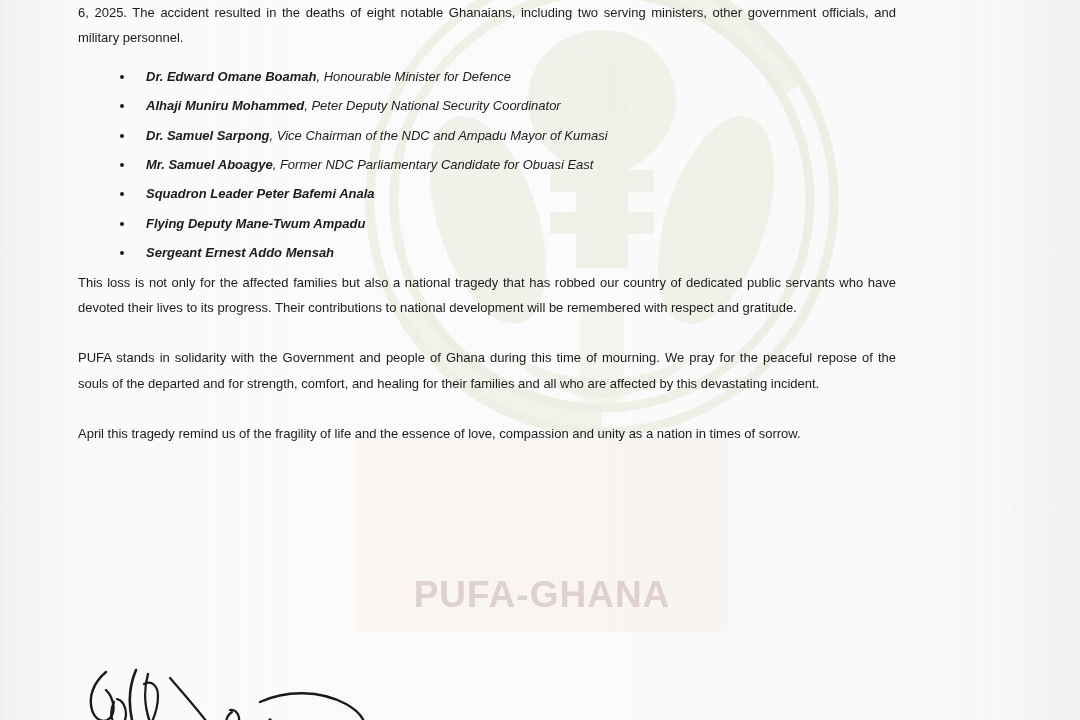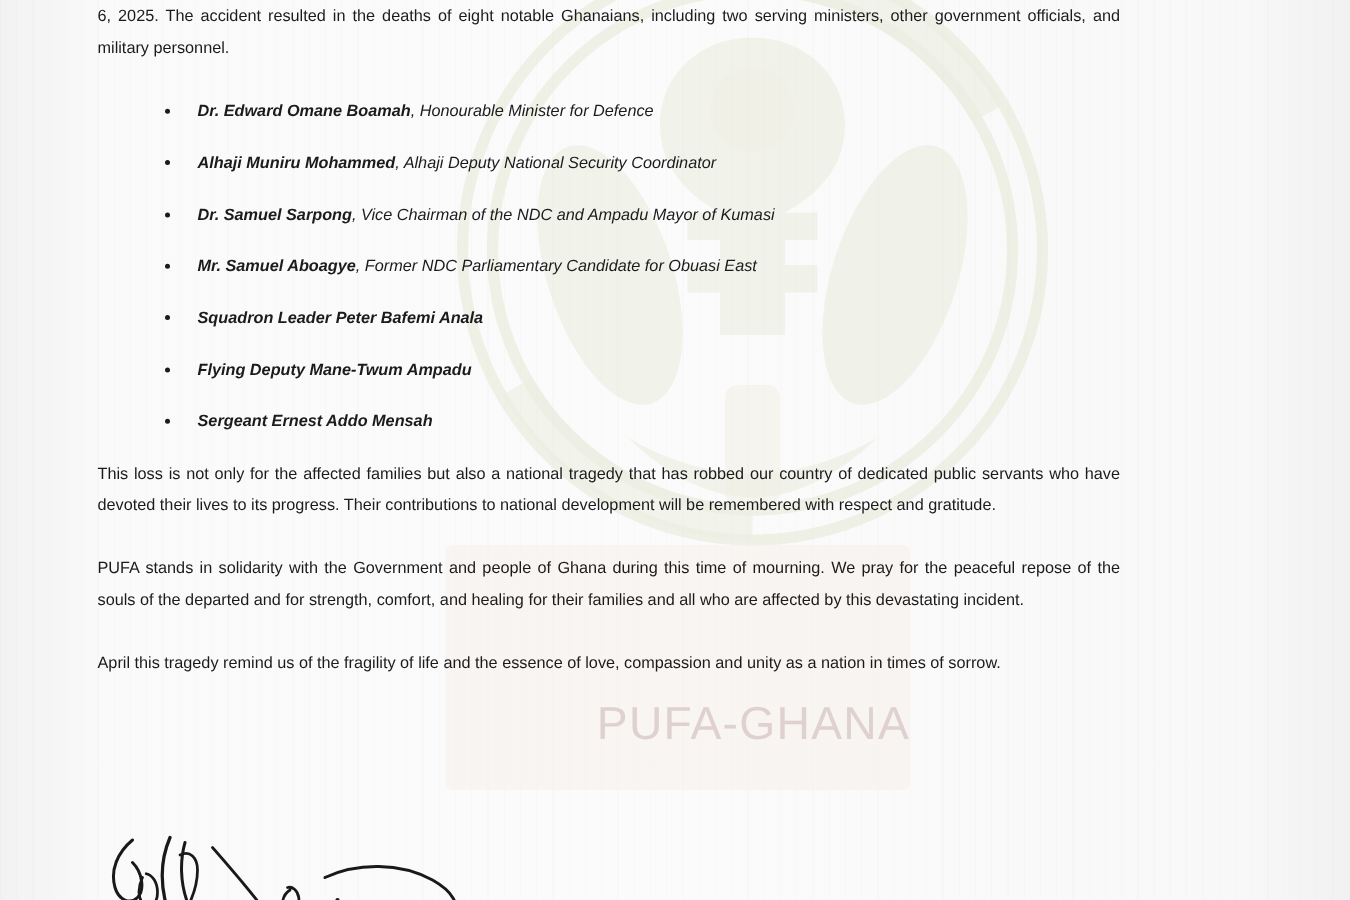--- a/index.html
+++ b/index.html
@@ -50,25 +50,25 @@
     top: 436px;
     width: 372px;
     height: 196px;
     background: rgba(246,240,238,0.62);
     border-radius: 6px;
     pointer-events: none;
   }
   #band-watermark-text {
     position: absolute;
     left: 356px;
-    top: 558px;
+    top: 574px;
     width: 372px;
-    text-align: right;
+    text-align: center;
     font-size: 37px;
-    font-weight: normal;
+    font-weight: bold;
     letter-spacing: 1px;
     color: rgba(214,196,194,0.72);
     pointer-events: none;
     white-space: nowrap;
   }
 
   
   #content {
     position: absolute;
     left: 78px;
@@ -92,21 +92,21 @@
   ul.victims {
     list-style: none;
     margin: 0;
     padding: 0;
   }
   ul.victims li {
     position: relative;
     padding-left: 64px;
     text-align: justify;
     text-justify: inter-word;
-    margin: 16px;
+    margin: 4px;
   }
   ul.victims li::before {
     content: "";
     position: absolute;
     left: 38px;
     top: 11px;
     width: 4px;
     height: 4px;
     background: #1b1b1b;
     border-radius: 50%;
@@ -158,21 +158,21 @@
 
   <div id="content">
 
     <p class="para">6, 2025. The accident resulted in the deaths of eight notable Ghanaians, including two serving ministers, other government officials, and military personnel.</p>
 
 
     <div class="gap-before-list"></div>
 
     <ul class="victims">
       <li><span class="nm">Dr. Edward Omane Boamah</span><span class="rl">, Honourable Minister for Defence</span></li>
-      <li><span class="nm">Alhaji Muniru Mohammed</span><span class="rl">, Alhaji Deputy National Security Coordinator</span></li>
+      <li><span class="nm">Alhaji Muniru Mohammed</span><span class="rl">, Peter Deputy National Security Coordinator</span></li>
       <li><span class="nm">Dr. Samuel Sarpong</span><span class="rl">, Vice Chairman of the NDC and Ampadu Mayor of Kumasi</span></li>
       <li><span class="nm">Mr. Samuel Aboagye</span><span class="rl">, Former NDC Parliamentary Candidate for Obuasi East</span></li>
       <li><span class="nm">Squadron Leader Peter Bafemi Anala</span><span class="rl"></span></li>
       <li><span class="nm">Flying Deputy Mane-Twum Ampadu</span><span class="rl"></span></li>
       <li><span class="nm">Sergeant Ernest Addo Mensah</span><span class="rl"></span></li>
     </ul>
 
     <p class="para">This loss is not only for the affected families but also a national tragedy that has robbed our country of dedicated public servants who have devoted their lives to its progress. Their contributions to national development will be remembered with respect and gratitude.</p>
 
     <p class="para">PUFA stands in solidarity with the Government and people of Ghana during this time of mourning. We pray for the peaceful repose of the souls of the departed and for strength, comfort, and healing for their families and all who are affected by this devastating incident.</p>

